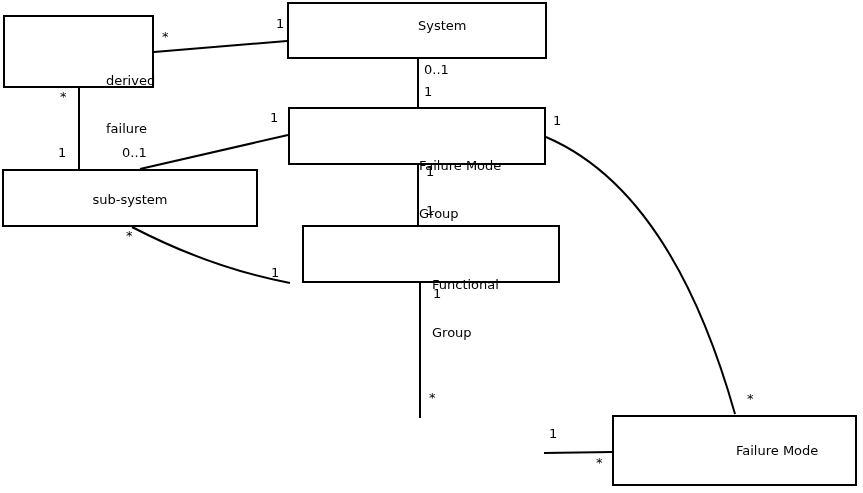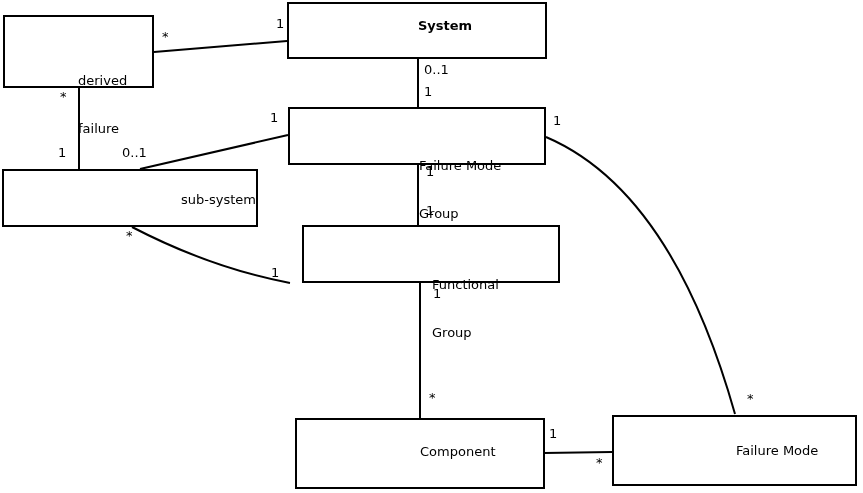--- a/index.html
+++ b/index.html
@@ -38,24 +38,24 @@
   }
   
   #n-dfm   { left: 3px;   top: 15px;  width: 151px; height: 73px; }
   #n-sys   { left: 287px; top: 2px;   width: 260px; height: 57px; }
   #n-fmg   { left: 288px; top: 107px; width: 258px; height: 58px; }
   #n-sub   { left: 2px;   top: 169px; width: 256px; height: 58px; }
   #n-fg    { left: 290px; top: 225px; width: 258px; height: 58px; margin-left: 12px; }
   #n-comp  { left: 295px; top: 418px; width: 250px; height: 71px; }
   #n-fm    { left: 612px; top: 415px; width: 245px; height: 71px; }
   
-  #n-dfm  .nlabel { left: 73px;  top: 24px; }
-  #n-sys  .nlabel { left: 129px; top: 14px; font-weight: bold; }
+  #n-dfm  .nlabel { left: 73px;  top: 24px; padding-left: 28px; }
+  #n-sys  .nlabel { left: 129px; top: 14px; }
   #n-fmg  .nlabel { left: 129px; top: 17px; }
-  #n-sub  .nlabel { left: 0; right: 0; top: 21px; text-align: right; }
+  #n-sub  .nlabel { left: 0; right: 0; top: 21px; text-align: center; }
   #n-fg   .nlabel { left: 128px; top: 18px; }
   #n-comp .nlabel { left: 123px; top: 24px; }
   #n-fm   .nlabel { left: 122px; top: 26px; }
 </style>
 </head>
 <body>
 
 <div class="canvas">
 
   <svg class="edges-layer" viewBox="0 0 863 493" xmlns="http://www.w3.org/2000/svg">
@@ -93,23 +93,20 @@
     <div class="nlabel">sub-system</div>
   </div>
 
   <div class="node" id="n-fg">
     <div class="nlabel">
       <div>Functional</div>
       <div>Group</div>
     </div>
   </div>
 
-  <div class="node" id="n-comp">
-    <div class="nlabel">Component</div>
-  </div>
 
   <div class="node" id="n-fm">
     <div class="nlabel">Failure Mode</div>
   </div>
 
   <span class="mult" style="left:162px; top:30px;">*</span>
   <span class="mult" style="left:276px; top:17px;">1</span>
 
   <span class="mult" style="left:60px;  top:90px;">*</span>
   <span class="mult" style="left:58px;  top:146px;">1</span>

